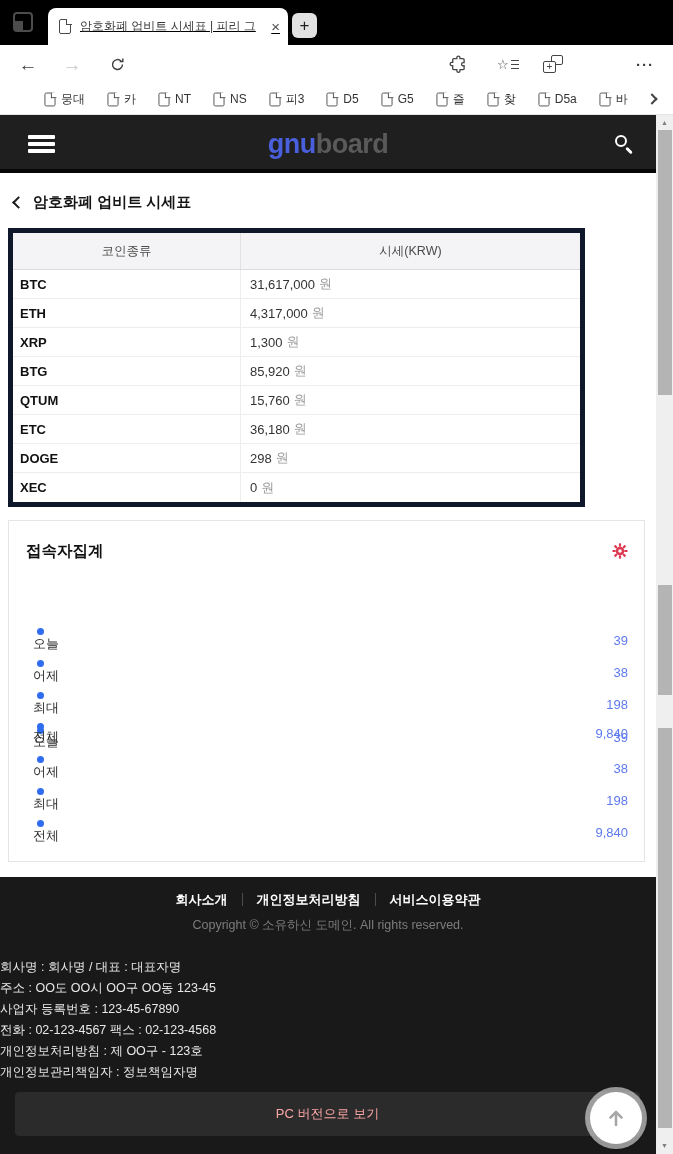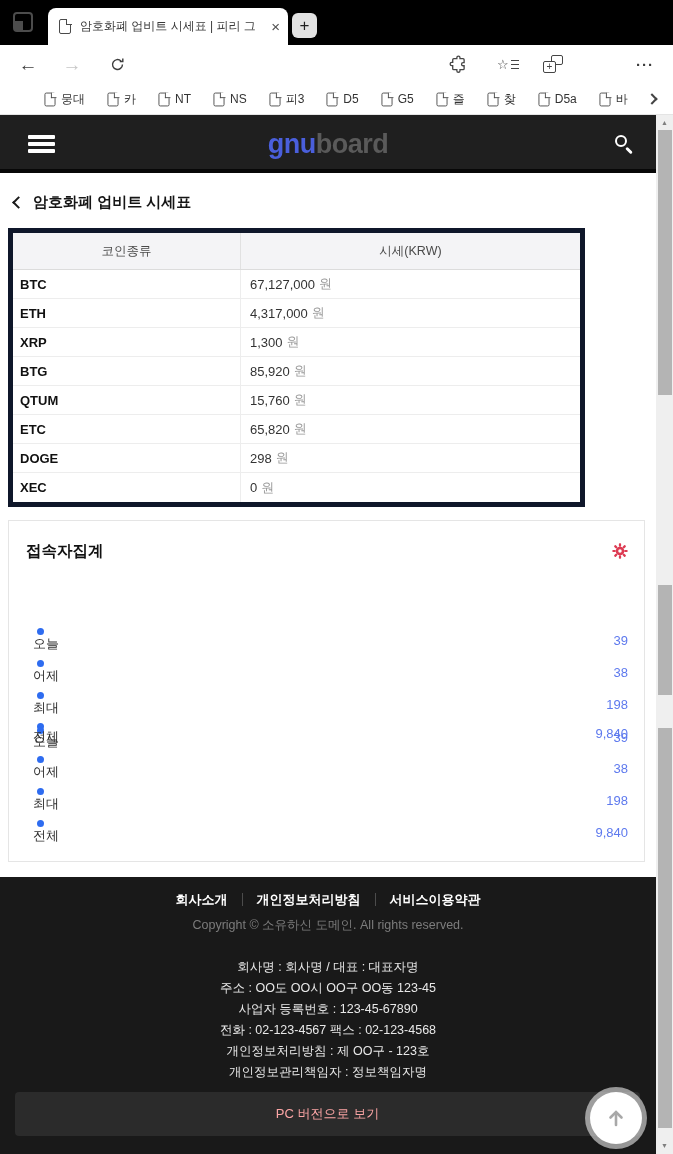--- a/index.html
+++ b/index.html
@@ -5,21 +5,21 @@
   * { margin:0; padding:0; box-sizing:border-box; }
   html,body { width:673px; height:1154px; }
   body { position:relative; overflow:hidden; background:#fff;
          font-family:"Liberation Sans","DejaVu Sans",sans-serif; }
 
   
   .titlebar { position:absolute; left:0; top:0; width:673px; height:45px; background:#000; }
   .tab-actions { position:absolute; left:13px; top:12px; width:20px; height:20px; border:2px solid #4c4c4c; border-radius:4px; }
   .tab-actions i { position:absolute; left:0; bottom:0; width:8px; height:9px; background:#4c4c4c; }
   .tab { position:absolute; left:48px; top:8px; width:240px; height:37px; background:#fff;
-         border-radius:8px 8px 0 0; display:flex; align-items:center; padding:0 8px 0 11px; overflow:hidden; }
+         border-radius:8px 8px 0 0; display:flex; align-items:center; padding:0 8px 0 11px; overflow:hidden;text-decoration:underline; }
   .doc-icon { position:relative; flex:0 0 12px; width:12px; height:15px; border:1.5px solid #4a4a4a; border-radius:2px; background:#fff; }
   .doc-icon::before { content:''; position:absolute; top:-1.5px; right:-1.5px; width:5px; height:5px; background:#fff;
                       border-left:1.5px solid #4a4a4a; border-bottom:1.5px solid #4a4a4a; }
   .tab-title { flex:1; margin-left:9px; font-size:12px; color:#3a3a3a; white-space:nowrap; overflow:hidden; }
   .tab-close { flex:0 0 auto; font-size:15px; color:#4f4f4f; margin-left:4px; line-height:1; }
   .newtab { position:absolute; left:292px; top:13px; width:25px; height:25px; background:#e2e2e2; border-radius:6px;
             display:flex; align-items:center; justify-content:center; font-size:17px; color:#1f1f1f; }
 
   
   .toolbar { position:absolute; left:0; top:45px; width:673px; height:39px; background:#fff; }
@@ -112,21 +112,21 @@
   .vstack { position:relative; text-align:right; }
   .vstack .back { position:absolute; right:0; top:3px; font-size:13px; color:#5d79ee; }
   .vstack .front { position:relative; top:-3px; font-size:13px; color:#5d79ee; }
 
   
   .site-footer { position:absolute; left:0; top:762px; width:656px; height:277px; background:#191919; }
   .flinks { display:flex; justify-content:center; align-items:flex-end; margin-top:16px; list-style:none; }
   .flinks li { padding:0 14px; font-size:13px; font-weight:bold; color:#fff; line-height:13px; }
   .flinks li + li { border-left:1px solid #4c4c4c; }
   .fcopy { text-align:center; margin-top:11px; font-size:12.5px; color:#7c7c7c; }
-  .finfo { margin-top:23px; list-style:none; text-align:center; }
+  .finfo { margin-top:23px; list-style:none; text-align:left; }
   .finfo li { font-size:12.5px; color:#e8e8e8; line-height:21px; }
   .pc-btn { position:absolute; left:15px; top:215px; width:625px; height:44px; background:#2b2b2b; border-radius:4px;
             display:flex; align-items:center; justify-content:center; font-size:13px; color:#fca5a5; }
   .top-circle { position:absolute; left:590px; top:1092px; width:52px; height:52px; border-radius:50%; background:#fff; z-index:9;
                 display:flex; align-items:center; justify-content:center;
                 box-shadow:0 0 0 5px rgba(255,255,255,.55), 0 1px 6px rgba(0,0,0,.18); }
 
   
   .scrollbar { position:absolute; left:656px; top:115px; width:17px; height:1039px; background:#efefef; }
   .sb-thumb { position:absolute; left:1.5px; width:14px; background:#b4b4b4; }
@@ -279,21 +279,21 @@
   <div class="coin-table">
     <div class="ct-head">
       <div class="c1">코인종류</div>
       <div class="c2">시세(KRW)</div>
     </div>
     <div>
 
         <div class="ct-row">
           <div class="c1">BTC</div>
           <div class="c2">
-            <span>67,127,000</span>
+            <span>31,617,000</span>
             <span class="unit">원</span>
           </div>
         </div>
 
         <div class="ct-row">
           <div class="c1">ETH</div>
           <div class="c2">
             <span>4,317,000</span>
             <span class="unit">원</span>
           </div>
@@ -319,21 +319,21 @@
           <div class="c1">QTUM</div>
           <div class="c2">
             <span>15,760</span>
             <span class="unit">원</span>
           </div>
         </div>
 
         <div class="ct-row">
           <div class="c1">ETC</div>
           <div class="c2">
-            <span>65,820</span>
+            <span>36,180</span>
             <span class="unit">원</span>
           </div>
         </div>
 
         <div class="ct-row">
           <div class="c1">DOGE</div>
           <div class="c2">
             <span>298</span>
             <span class="unit">원</span>
           </div>

